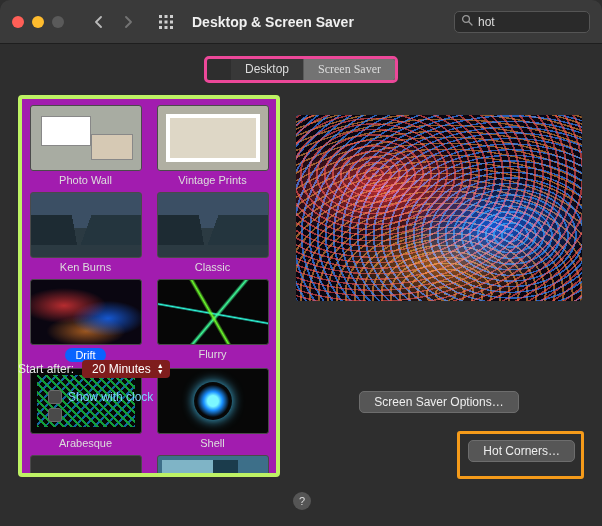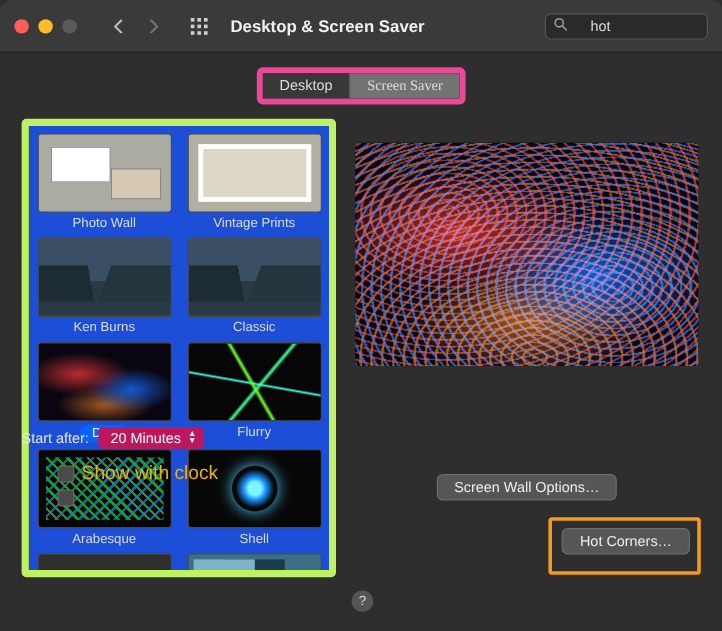--- a/index.html
+++ b/index.html
@@ -24,37 +24,37 @@
   .navbtn {
     width: 24px; height: 22px; border-radius: 5px;
     display: flex; align-items: center; justify-content: center;
     color: #bababa;
   }
   .appsbtn { margin-left: 6px; display:flex;align-items:center;justify-content:center;color:#cfcfcf; }
   .wtitle { font-size: 14px; font-weight: 600; color: #f0f0f0; margin-left: 6px; }
   .search {
     margin-left: auto; width: 136px; height: 22px;
     background: #2a2a2a; border: 1px solid #555; border-radius: 5px;
-    display: flex; align-items: center; padding: 0 6px; gap: 19px;
+    display: flex; align-items: center; padding: 0 6px; gap: 5px;
   }
   .search input {
     flex: 1; background: transparent; border: none; outline: none;
     color: #ddd; font-size: 12px;
   }
   .content { padding: 12px 18px 16px; }
   .tabs { display: flex; justify-content: center; margin-bottom: 12px; }
-  .seg { display: flex; border: 5px solid #ec4899; border-radius: 5px; overflow: hidden; }
+  .seg { display: flex; border: 3px solid #ec4899; border-radius: 5px; overflow: hidden; padding-left: 24px; }
   .seg .tab { padding: 3px 14px; font-size: 12px; color: #ddd; background:#383838; }
   .seg .tab.active { background: #737373; font-family: Liberation Serif, serif; }
   .seg .tab + .tab { border-left: 1px solid #5a5a5a; }
   .panes { display: flex; gap: 14px; }
   .left {
     width: 262px; height: 382px;
-    border: 6px solid #bef264; border-radius: 4px;
-    background: #1d4ed8; overflow-y: auto;
+    border: 4px solid #bef264; border-radius: 4px;
+    background: #a21caf; overflow-y: auto;
     padding: 6px 4px;
   }
   .grid { display: grid; grid-template-columns: 1fr 1fr; gap: 6px 8px; }
   .cell { display: flex; flex-direction: column; align-items: center; }
   .thumb {
     width: 112px; height: 66px; border-radius: 3px;
     background: #3b3b3b; border: 1px solid #4a4a4a;
     position: relative; overflow: hidden;
   }
   .caption { font-size: 11px; color: #ddd; margin-top: 3px; }
@@ -69,27 +69,27 @@
     color: #eee; font-size: 12px; padding: 3px 14px;
     font-family: inherit;
   }
   .optsbtn { margin-top: 90px; }
   .footer {
     position: absolute; left: 18px; right: 18px; bottom: 14px;
     display: flex; align-items: flex-start; gap: 12px; flex-direction: column;
   }
   .startafter { display:flex; align-items:center; gap:8px; font-size:12px; }
   .dd {
-    background:#be185d; color:#fff; border-radius:4px;
+    background:#7f1d1d; color:#fff; border-radius:4px;
     padding: 2px 6px 2px 10px; display:flex; align-items:center; gap:6px;
     font-size: 12px;
   }
   .dd .stepper { display:flex;flex-direction:column; font-size:7px; line-height:6px; }
   .checks { display:flex; flex-direction:column; gap:4px; margin-left: 30px; }
-  .chk { display:flex; align-items:center; gap:6px; font-size:16px; color:#eab308; }
+  .chk { display:flex; align-items:center; gap:6px; font-size:12px; color:#7dd3fc; }
   .chk .box {
     width:14px;height:14px;background:#4a4a4a;border:1px solid #6a6a6a;border-radius:3px;
   }
   .hcwrap {
     margin-left: auto; display:flex; align-items:center; gap:8px;
     border: 3px solid #f59b1a; padding: 6px 6px 14px 8px; border-radius:3px;
     position: relative; top: -3px;
   }
   .help {
     width:18px;height:18px;border-radius:50%;background:#555;
@@ -245,21 +245,21 @@
           <div class="cell">
             <div class="thumb album"></div>
           </div>
         </div>
     </div>
     <div class="right">
       <div class="preview">
         <div class="preview-art" style="position:absolute;inset:0"></div>
         <div class="swirl"></div>
       </div>
-      <button class="optsbtn">Screen Wall Options…</button>
+      <button class="optsbtn">Screen Saver Options…</button>
     </div>
   </div>
 </div>
 
 <div class="footer">
   <div class="startafter">
     <span>Start after:</span>
     <div class="dd">
       <span>20 Minutes</span>
       <span class="stepper">

